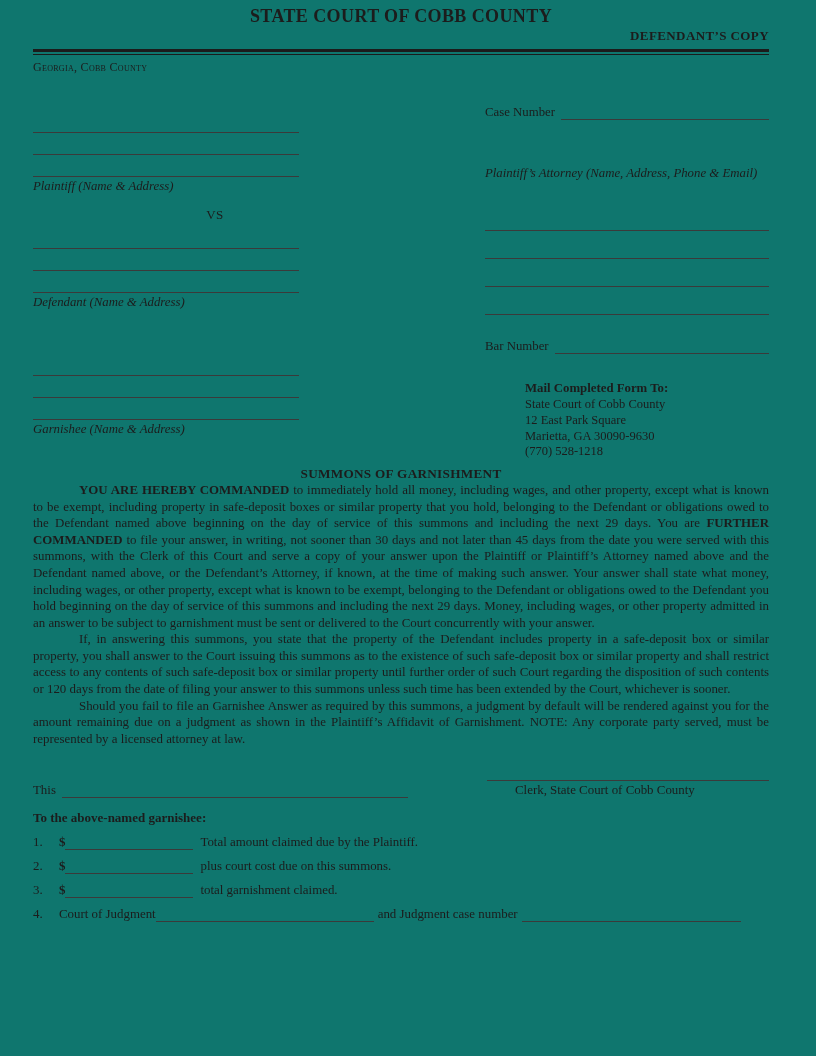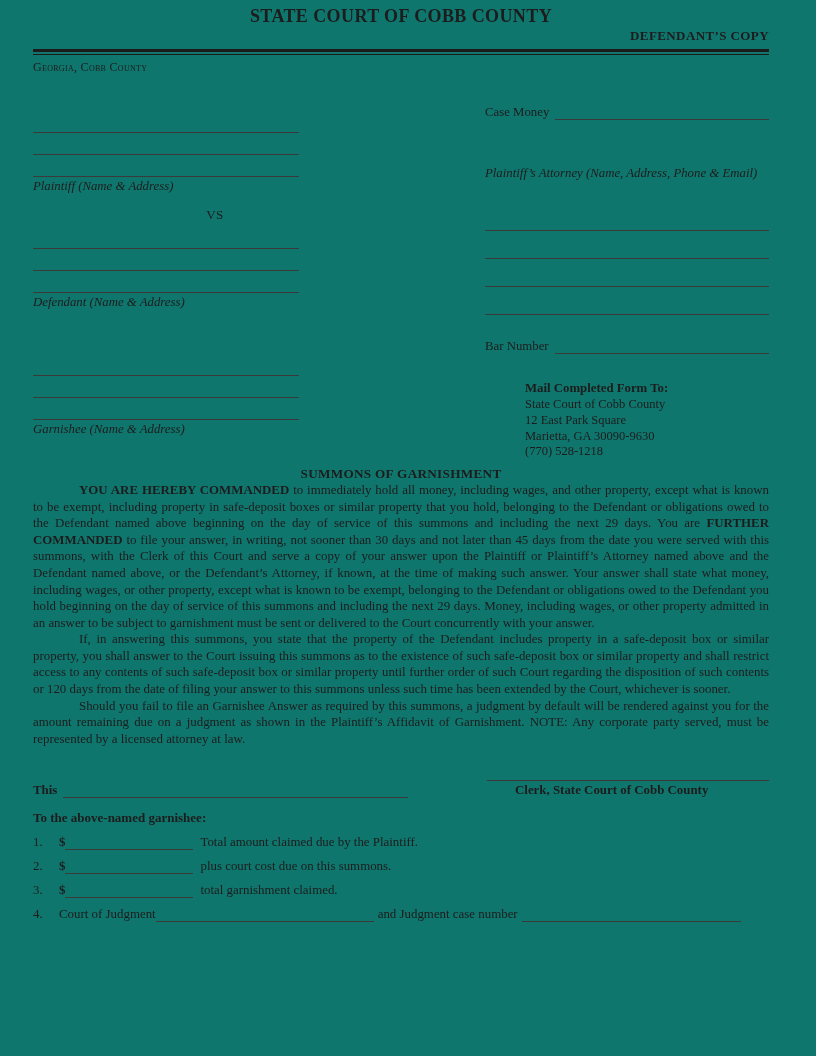--- a/index.html
+++ b/index.html
@@ -28,21 +28,21 @@
   .flex-line { flex:1; border-bottom:1px solid #3a3a3a; margin-left:6px; height:14px; }
 
   .mail-block { margin-top:26px; padding-left:40px; font-size:12.5px; line-height:1.26; }
   .mail-heading { font-weight:bold; font-size:12.8px; margin-bottom:1px; }
 
   .summons-heading { text-align:center; font-weight:bold; font-size:13.2px; margin-top:6px; letter-spacing:.3px; }
   .body-text { font-size:12.9px; line-height:1.285; text-align:justify; }
   .indent { text-indent:46px; }
   .witness { font-size:12.9px; margin-left:48px; margin-top:1px; }
 
-  .sig-row { display:flex; margin-top:20px; font-size:12.9px;font-weight:bold; }
+  .sig-row { display:flex; margin-top:20px; font-size:12.9px; }
   .sig-this { display:flex; align-items:flex-end; width:375px; }
   .sig-clerk { margin-left:auto; width:282px; }
   .sig-clerk .sline { border-bottom:1px solid #3a3a3a; height:14px; }
   .sig-clerk .caption { font-size:12.9px; margin-top:2px; padding-left:28px; }
 
   .garn-heading { font-weight:bold; font-size:13px; margin-top:12px; }
   .garn-item { display:flex; align-items:flex-end; font-size:12.9px; margin-top:9px; }
   .garn-num { width:26px; }
   .dollar { font-weight:bold; }
   .amt-line { display:inline-block; width:128px; border-bottom:1px solid #3a3a3a; height:13px; }
@@ -79,21 +79,21 @@
       <div class="sp44"></div>
       <div class="line"></div>
       <div class="line"></div>
       <div class="line"></div>
       <div class="label">Garnishee (Name &amp; Address)</div>
     </div>
 
     <div class="col-right">
       <div class="sp24"></div>
       <div class="inline-row">
-        <span>Case Money</span>
+        <span>Case Number</span>
         <span class="flex-line"></span>
       </div>
       <div class="sp44"></div>
       <div class="label">Plaintiff’s Attorney (Name, Address, Phone &amp; Email)</div>
       <div class="sp22"></div>
       <div class="line tall"></div>
       <div class="line tall"></div>
       <div class="line tall"></div>
       <div class="line tall"></div>
       <div class="sp24"></div>

